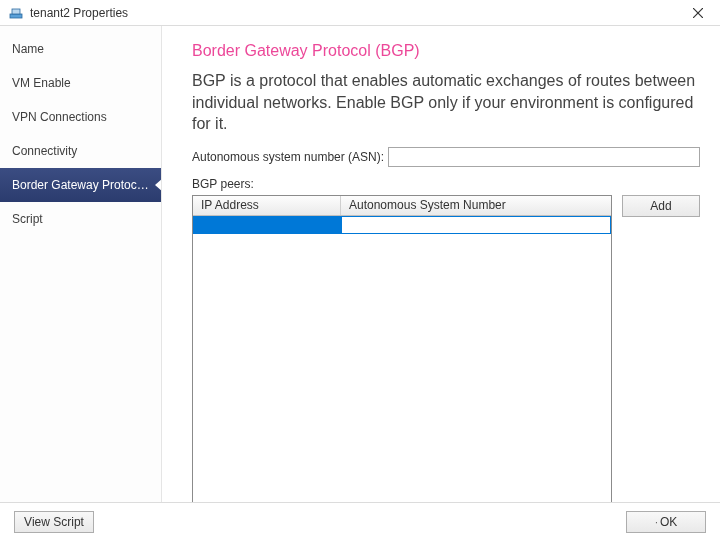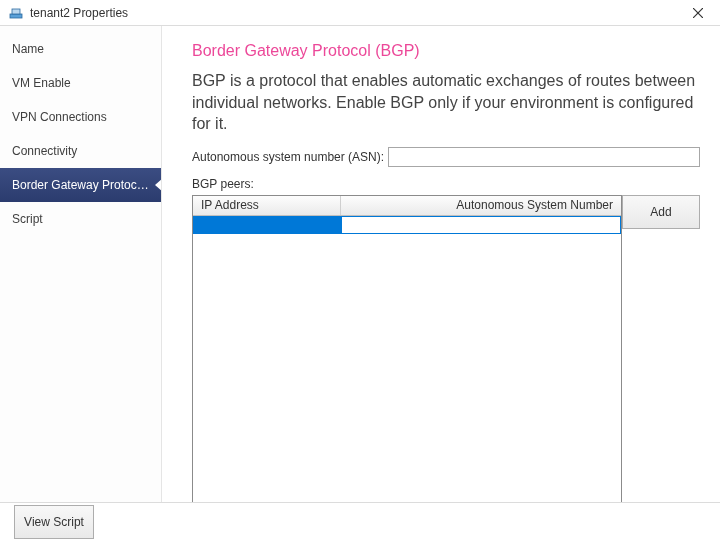--- a/index.html
+++ b/index.html
@@ -99,20 +99,21 @@
       border: 1px solid #a7a7a7;
       padding: 1px 4px;
       font-size: 12px;
     }
     .peers-label {
       margin-bottom: 4px;
       color:#333;
     }
     .peers-area {
       display: flex;
+      gap: 10px;
       align-items: flex-start;
     }
     .grid {
       flex: 1;
       border: 1px solid #8b8b8b;
       height: 308px;
       background: #fff;
       display: flex;
       flex-direction: column;
     }
@@ -121,21 +122,21 @@
       background: linear-gradient(#fdfdfd, #eaeaea);
       border-bottom: 1px solid #bfbfbf;
       height: 20px;
     }
     .grid-header .col {
       padding: 2px 8px;
       font-size: 12px;
       color: #333;
       border-right: 1px solid #cfcfcf;
     }
-    .grid-header .col:last-child { border-right: none; flex:1;text-align:right; }
+    .grid-header .col:last-child { border-right: none; flex:1; }
     .col-ip { width: 148px; }
     .grid-body { flex:1; }
     .grid-row {
       display: flex;
       height: 18px;
     }
     .grid-row .cell {
       height: 100%;
     }
     .grid-row .cell.ip {
@@ -148,21 +149,21 @@
       background: #fff;
     }
 
     .peer-buttons {
       display: flex;
       flex-direction: column;
       gap: 8px;
       width: 78px;
     }
     .btn {
-      height: 34px;
+      height: 22px;
       border: 1px solid #adadad;
       background: linear-gradient(#f8f8f8, #e9e9e9);
       font-size: 12px;
       color: #333;
       cursor: default;
       padding: 0 4px;
     }
 
     .footer {
       height: 39px;
@@ -233,13 +234,14 @@
       <div class="peer-buttons">
         <button class="btn">Add</button>
       </div>
     </div>
   </div>
 </div>
 
 <div class="footer">
   <button class="btn view-script">View Script</button>
   <span class="spacer"></span>
+  <button class="btn ok">OK</button>
 </div>
 
 </body></html>

